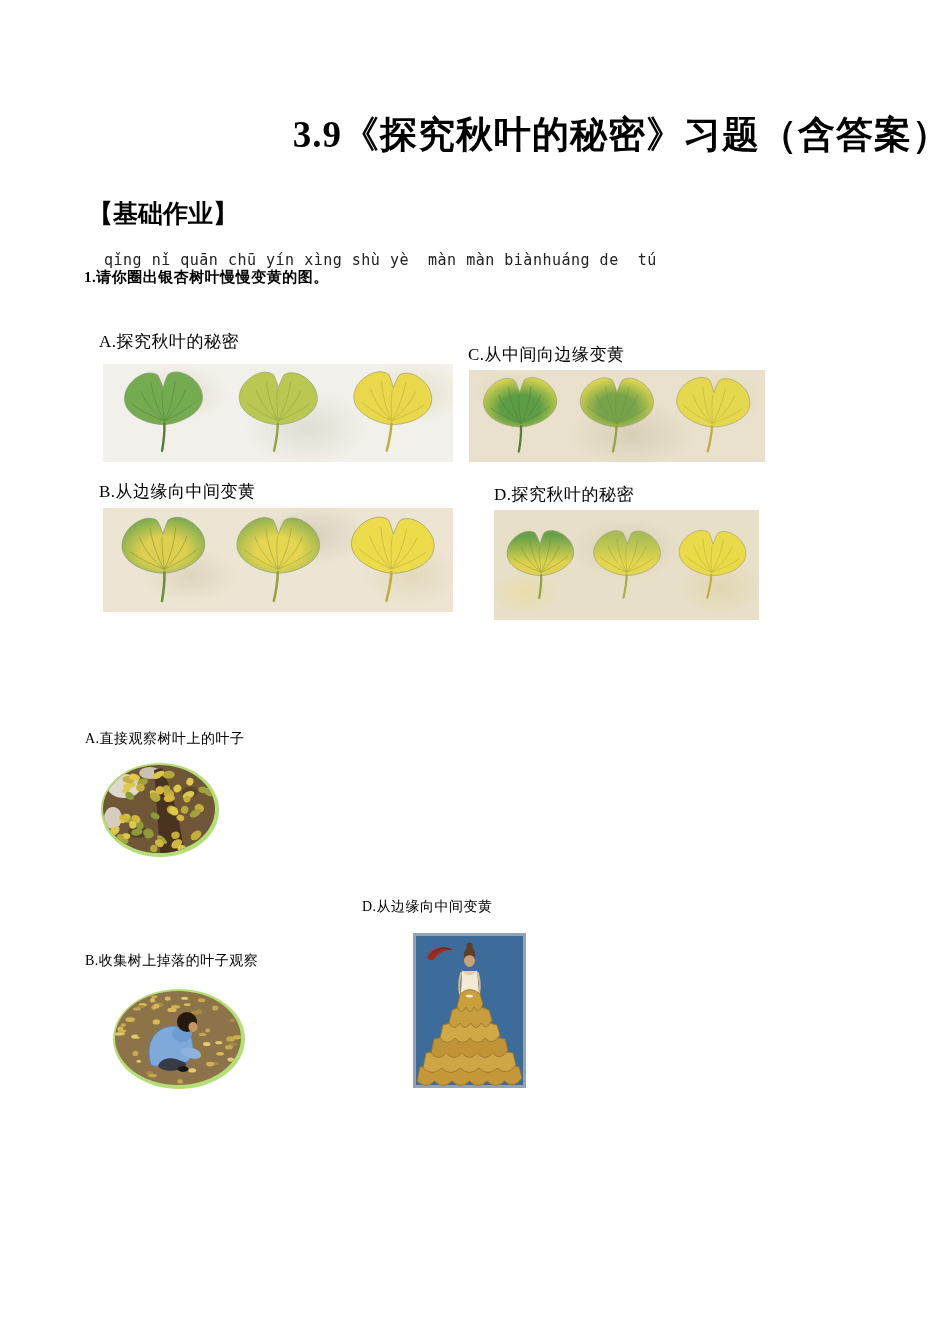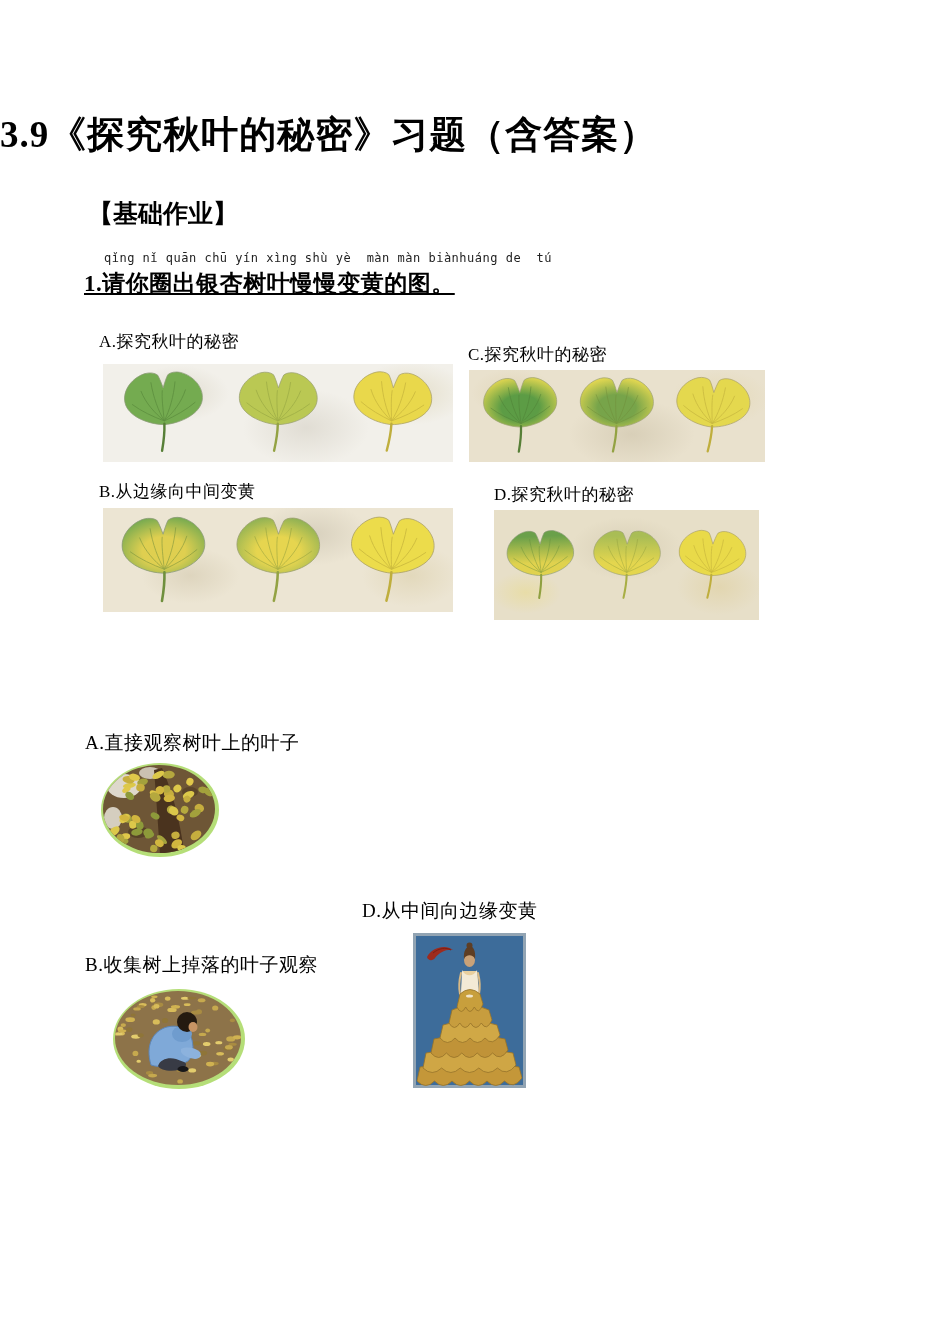--- a/index.html
+++ b/index.html
@@ -1,25 +1,25 @@
 <!DOCTYPE html>
 <html><head>
 <meta charset="utf-8">
 <style>
   html,body{margin:0;padding:0;background:#ffffff;}
   .page{position:relative;width:950px;height:1344px;background:#fff;overflow:hidden;
         font-family:"Liberation Serif","DejaVu Serif",serif;color:#000;}
-  .title{position:absolute;left:0;top:110px;width:950px;text-align:left;
+  .title{position:absolute;left:0;top:110px;width:950px;text-align:right;
          font-size:37px;font-weight:700;letter-spacing:1px;}
   .section{position:absolute;left:88px;top:197px;font-size:25px;font-weight:600;text-align:center;}
-  .pinyin{position:absolute;left:104px;top:251px;font-size:12px;
+  .pinyin{position:absolute;left:104px;top:251px;font-size:15px;
           font-family:"DejaVu Sans Mono",monospace;color:#222;letter-spacing:.5px;white-space:pre;}
-  .qtext{position:absolute;font-size:23px;font-weight:700;letter-spacing:.5px;text-decoration:underline;}
+  .qtext{position:absolute;font-size:15px;font-weight:700;letter-spacing:.5px;}
   .optlabel{position:absolute;font-size:17px;letter-spacing:.5px;}
-  .optlabel2{position:absolute;font-size:19px;letter-spacing:.5px;text-align:center;}
+  .optlabel2{position:absolute;font-size:14px;letter-spacing:.5px;text-align:center;}
   .strip{position:absolute;display:flex;align-items:center;justify-content:space-around;padding:0 4px;box-sizing:border-box;}
   .leaf{height:95%;flex:0 0 31%;}
   .stripA{background:
     radial-gradient(70px 40px at 22% 30%,rgba(205,198,178,.45),transparent 70%),
     radial-gradient(90px 55px at 58% 65%,rgba(198,192,178,.4),transparent 70%),
     radial-gradient(80px 45px at 88% 30%,rgba(214,205,170,.5),transparent 70%),
     #f2f0ea;}
   .stripC{background:
     radial-gradient(60px 35px at 15% 25%,rgba(222,210,178,.7),transparent 70%),
     radial-gradient(90px 50px at 55% 70%,rgba(205,195,170,.6),transparent 70%),
@@ -43,21 +43,21 @@
 
 <div class="page">
 
   <div class="title">3.9《探究秋叶的秘密》习题（含答案）</div>
   <div class="section">【基础作业】</div>
 
   <div class="pinyin">qǐng nǐ quān chū yín xìng shù yè  màn màn biànhuáng de  tú</div>
   <div class="qtext" style="left:84px;top:268px">1.请你圈出银杏树叶慢慢变黄的图。</div>
 
   <div class="optlabel" style="left:99px;top:330px">A.探究秋叶的秘密</div>
-  <div class="optlabel" style="left:468px;top:343px">C.探究秋叶的秘密</div>
+  <div class="optlabel" style="left:468px;top:343px">C.从中间向边缘变黄</div>
   <div class="strip stripA" style="left:103px;top:364px;width:350px;height:98px">
       <svg class="leaf" viewBox="0 0 100 100">
     <defs></defs>
     <g transform="rotate(-2 50 50)">
       <path d="M50,63 C31,62 11,52 8.5,38 C6,24 18,11 31,7.5 C36,6.2 41.5,7 44.5,9.5 C46.5,13 48.5,19 50,23.5 C51.5,19 53.5,13 55.5,9.5 C58.5,7 64,6.2 69,7.5 C82,11 94,24 91.5,38 C89,52 69,62 50,63 Z" fill="#74ab50" stroke="#8b9a78" stroke-width="0.8"></path>
       <path d="M50,62 C50,72 49,79 46.5,91" fill="none" stroke="#577f37" stroke-width="2.6" stroke-linecap="round"></path>
       <g fill="none" stroke="#4c7a33" stroke-width="0.9" opacity="0.55">
             <path d="M50,59 C38,54 26,48 16,40"></path>
             <path d="M50,59 C40,50 31,40 26,26"></path>
             <path d="M50,59 C44,48 39,33 37,17"></path>
@@ -351,21 +351,21 @@
           <ellipse cx="80.4" cy="55.8" rx="4.0" ry="3.1" fill="#d2b63f" transform="rotate(23 80.4 55.8)"></ellipse>
           <ellipse cx="84.6" cy="47.8" rx="3.8" ry="4.0" fill="#b5a83e" transform="rotate(19 84.6 47.8)"></ellipse>
           <ellipse cx="40.5" cy="25.6" rx="4.3" ry="3.8" fill="#c6ae3e" transform="rotate(5 40.5 25.6)"></ellipse>
           <ellipse cx="95.3" cy="51.3" rx="6.1" ry="3.5" fill="#a3a13c" transform="rotate(-30 95.3 51.3)"></ellipse>
           <ellipse cx="73.7" cy="49.0" rx="5.1" ry="4.1" fill="#dcc84a" transform="rotate(39 73.7 49.0)"></ellipse>
     </g>
   </svg>
     </div>
 
   <div class="optlabel2" style="left:85px;top:952px">B.收集树上掉落的叶子观察</div>
-  <div class="optlabel2" style="left:362px;top:898px">D.从中间向边缘变黄</div>
+  <div class="optlabel2" style="left:362px;top:898px">D.从边缘向中间变黄</div>
   <div class="img" id="child" style="left:111px;top:987px;width:136px;height:104px">
   <svg viewBox="0 0 136 104">
     <ellipse cx="68" cy="52" rx="66" ry="50" fill="#b5de78"></ellipse>
     <clipPath id="cvk">
           <ellipse cx="67" cy="51" rx="63" ry="47"></ellipse>
         </clipPath>
     <g clip-path="url(#cvk)">
       <rect width="136" height="104" fill="#8d7349"></rect>
       <ellipse cx="82.9" cy="68.6" rx="4.5" ry="1.8" fill="#d8bc5a"></ellipse>
           <ellipse cx="119.7" cy="51.9" rx="4.5" ry="2.6" fill="#c6a94e"></ellipse>

